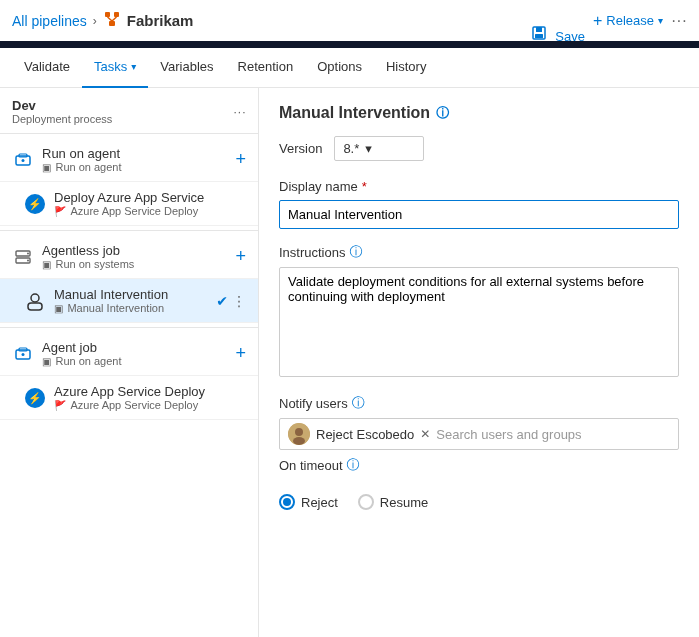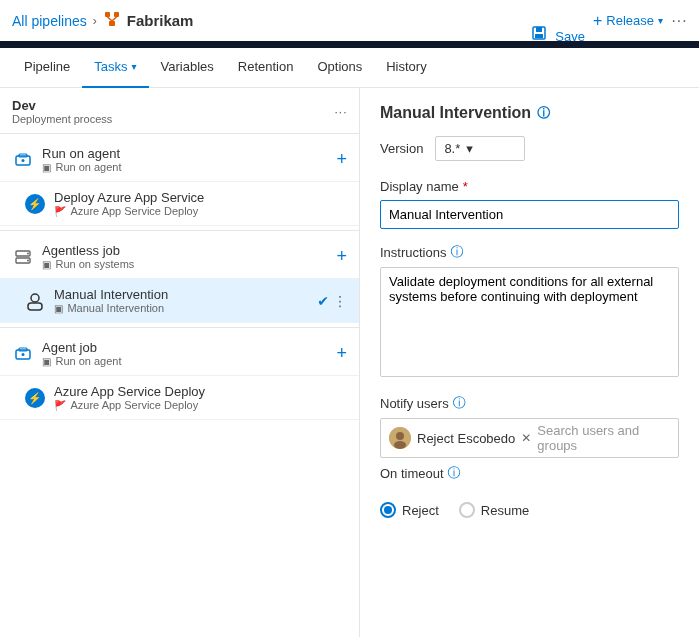--- a/index.html
+++ b/index.html
@@ -20,21 +20,21 @@
     
     .nav-tabs { display: flex; align-items: center; padding: 0 12px; border-bottom: 1px solid #e5e5e5; height: 40px; gap: 0; }
     .nav-tab { padding: 0 12px; height: 40px; display: flex; align-items: center; gap: 4px; cursor: pointer; color: #333; font-size: 13px; border-bottom: 2px solid transparent; position: relative; }
     .nav-tab.active { border-bottom: 2px solid #0078d4; color: #0078d4; }
     .nav-tab .dropdown-arrow { font-size: 10px; }
 
     
     .main { display: flex; height: calc(637px - 88px); }
 
     
-    .left-panel { width: 360px; border-right: 1px solid #e5e5e5; overflow-y: auto; flex-shrink: 0; }
+    .left-panel { width: 259px; border-right: 1px solid #e5e5e5; overflow-y: auto; flex-shrink: 0; }
 
     
     .stage-header { display: flex; align-items: center; justify-content: space-between; padding: 10px 12px 4px; }
     .stage-name { font-weight: 600; font-size: 13px; }
     .stage-sub { font-size: 11px; color: #666; }
     .stage-more { color: #666; cursor: pointer; }
 
     .section-divider { height: 1px; background: #e5e5e5; margin: 4px 0; }
 
     
@@ -117,21 +117,21 @@
       <span style="font-size:10px;">▾</span>
     </button>
     <button class="btn-more">
       <span>···</span>
     </button>
   </div>
 </div>
 
 <div class="nav-tabs">
   <div class="nav-tab">
-    <span>Pipeline</span>
+    <span>Validate</span>
   </div>
   <div class="nav-tab active">
     <span>Tasks</span>
     <span class="dropdown-arrow">▾</span>
   </div>
   <div class="nav-tab">
     <span>Variables</span>
   </div>
   <div class="nav-tab">
     <span>Retention</span>

